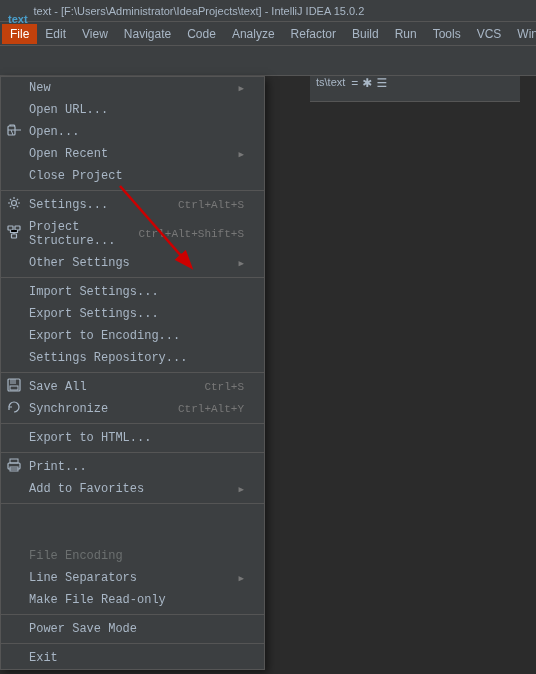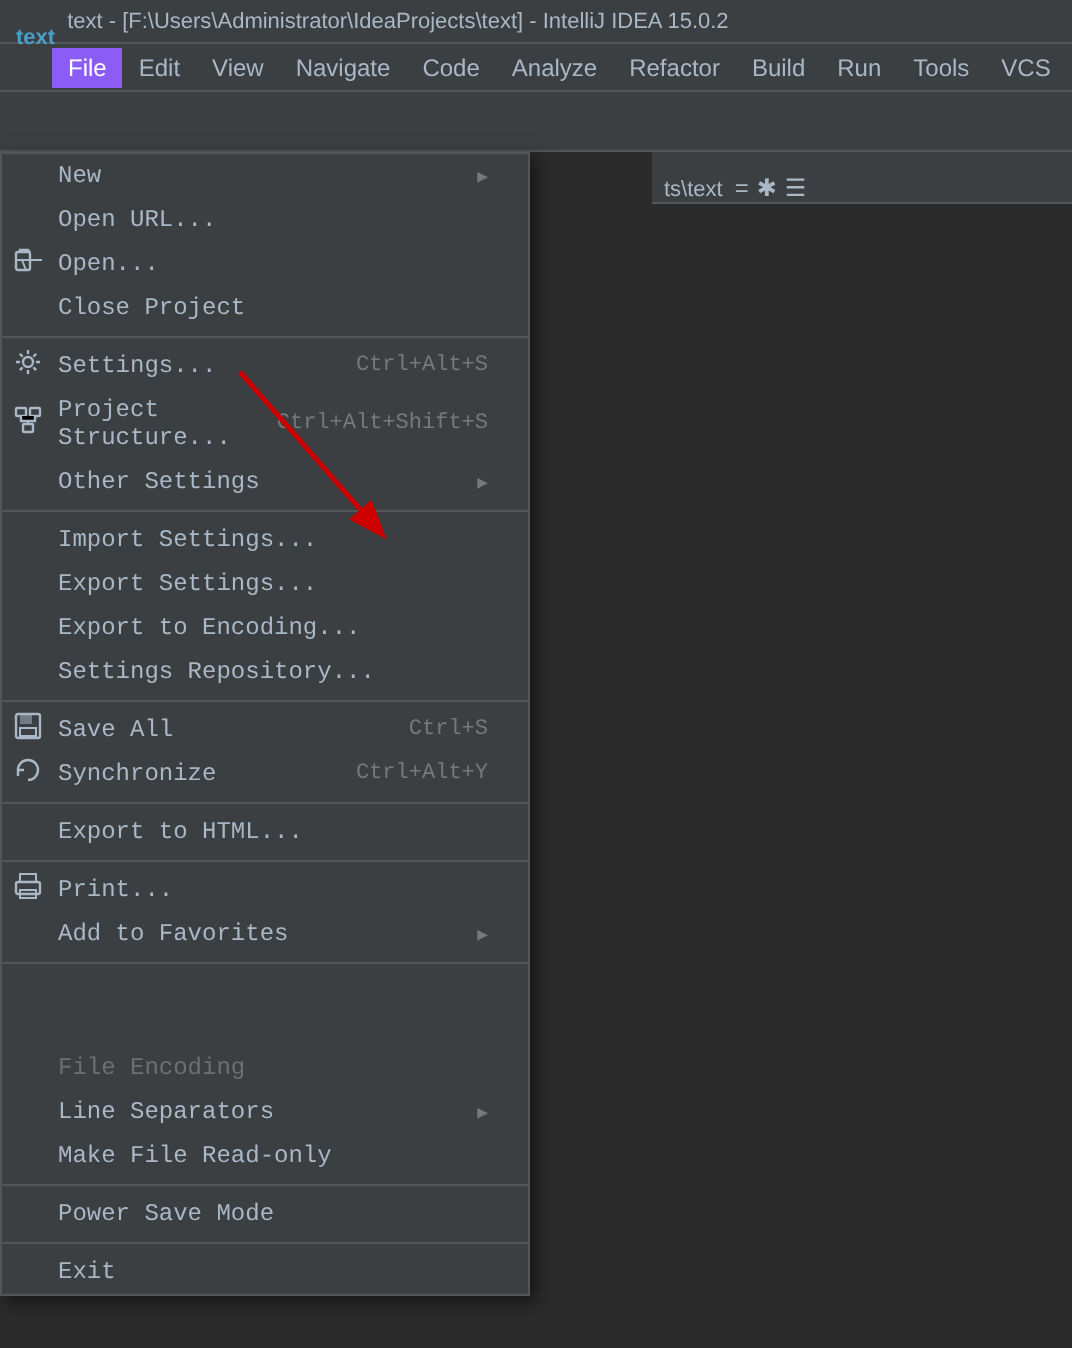--- a/index.html
+++ b/index.html
@@ -39,22 +39,21 @@
       padding: 3px 8px;
       cursor: pointer;
       font-size: 12px;
       color: #a9b7c6;
     }
     .menu-item:hover, .menu-item.active {
       background-color: #4b6eaf;
       color: #ffffff;
     }
     .menu-item.active {
-      background-color: #8b5cf6;
-      margin-left: 24px;
+      background-color: #c2410c;
     }
 
     
     .toolbar {
       background-color: #3c3f41;
       height: 30px;
       border-bottom: 1px solid #555;
       display: flex;
       align-items: center;
       padding: 0 4px;
@@ -150,21 +149,21 @@
   <div class="menu-item">VCS</div>
   <div class="menu-item">Window</div>
 </div>
 
 <div class="toolbar">
   
 </div>
 
 <div class="main-area" style="position:relative; height: calc(674px - 76px);">
 
-  <div style="position:absolute; top:0; right:0; width:210px; height:26px; background-color:#3c3f41; display:flex; align-items:flex-end; padding:0 6px; gap:6px; border-bottom:1px solid #555;">
+  <div style="position:absolute; top:0; right:16px; width:210px; height:26px; background-color:#3c3f41; display:flex; align-items:flex-start; padding:0 6px; gap:6px; border-bottom:1px solid #555;">
     <span style="font-size:11px; color:#a9b7c6;">ts\text</span>
     <div class="panel-icons">
       <span style="color:#a9b7c6; font-size:12px;">=</span>
       <span style="color:#a9b7c6; font-size:12px;">✱</span>
       <span style="color:#a9b7c6; font-size:12px;">☰</span>
     </div>
   </div>
 
   <div class="dropdown-overlay">
     <div class="dropdown-menu">
@@ -182,20 +181,24 @@
         <span style="position:absolute; left:6px;">
           <svg width="16" height="16" viewBox="0 0 16 16">
               <rect x="1" y="4" width="7" height="9" rx="1" fill="none" stroke="#a9b7c6" stroke-width="1.2"></rect>
               <path d="M3 4V3h4l1 1" fill="none" stroke="#a9b7c6" stroke-width="1.2"></path>
               <path d="M1 8h13M4 8l2 5" fill="none" stroke="#a9b7c6" stroke-width="1"></path>
             </svg>
         </span>
         <span>Open...</span>
       </div>
 
+      <div class="dropdown-item">
+        <span>Open Recent</span>
+        <span class="has-submenu"></span>
+      </div>
 
       <div class="dropdown-item">
         <span>Close Project</span>
       </div>
 
       <div class="dropdown-separator"></div>
 
       <div class="dropdown-item">
         <span style="position:absolute; left:6px;">
           <svg width="14" height="14" viewBox="0 0 14 14">

